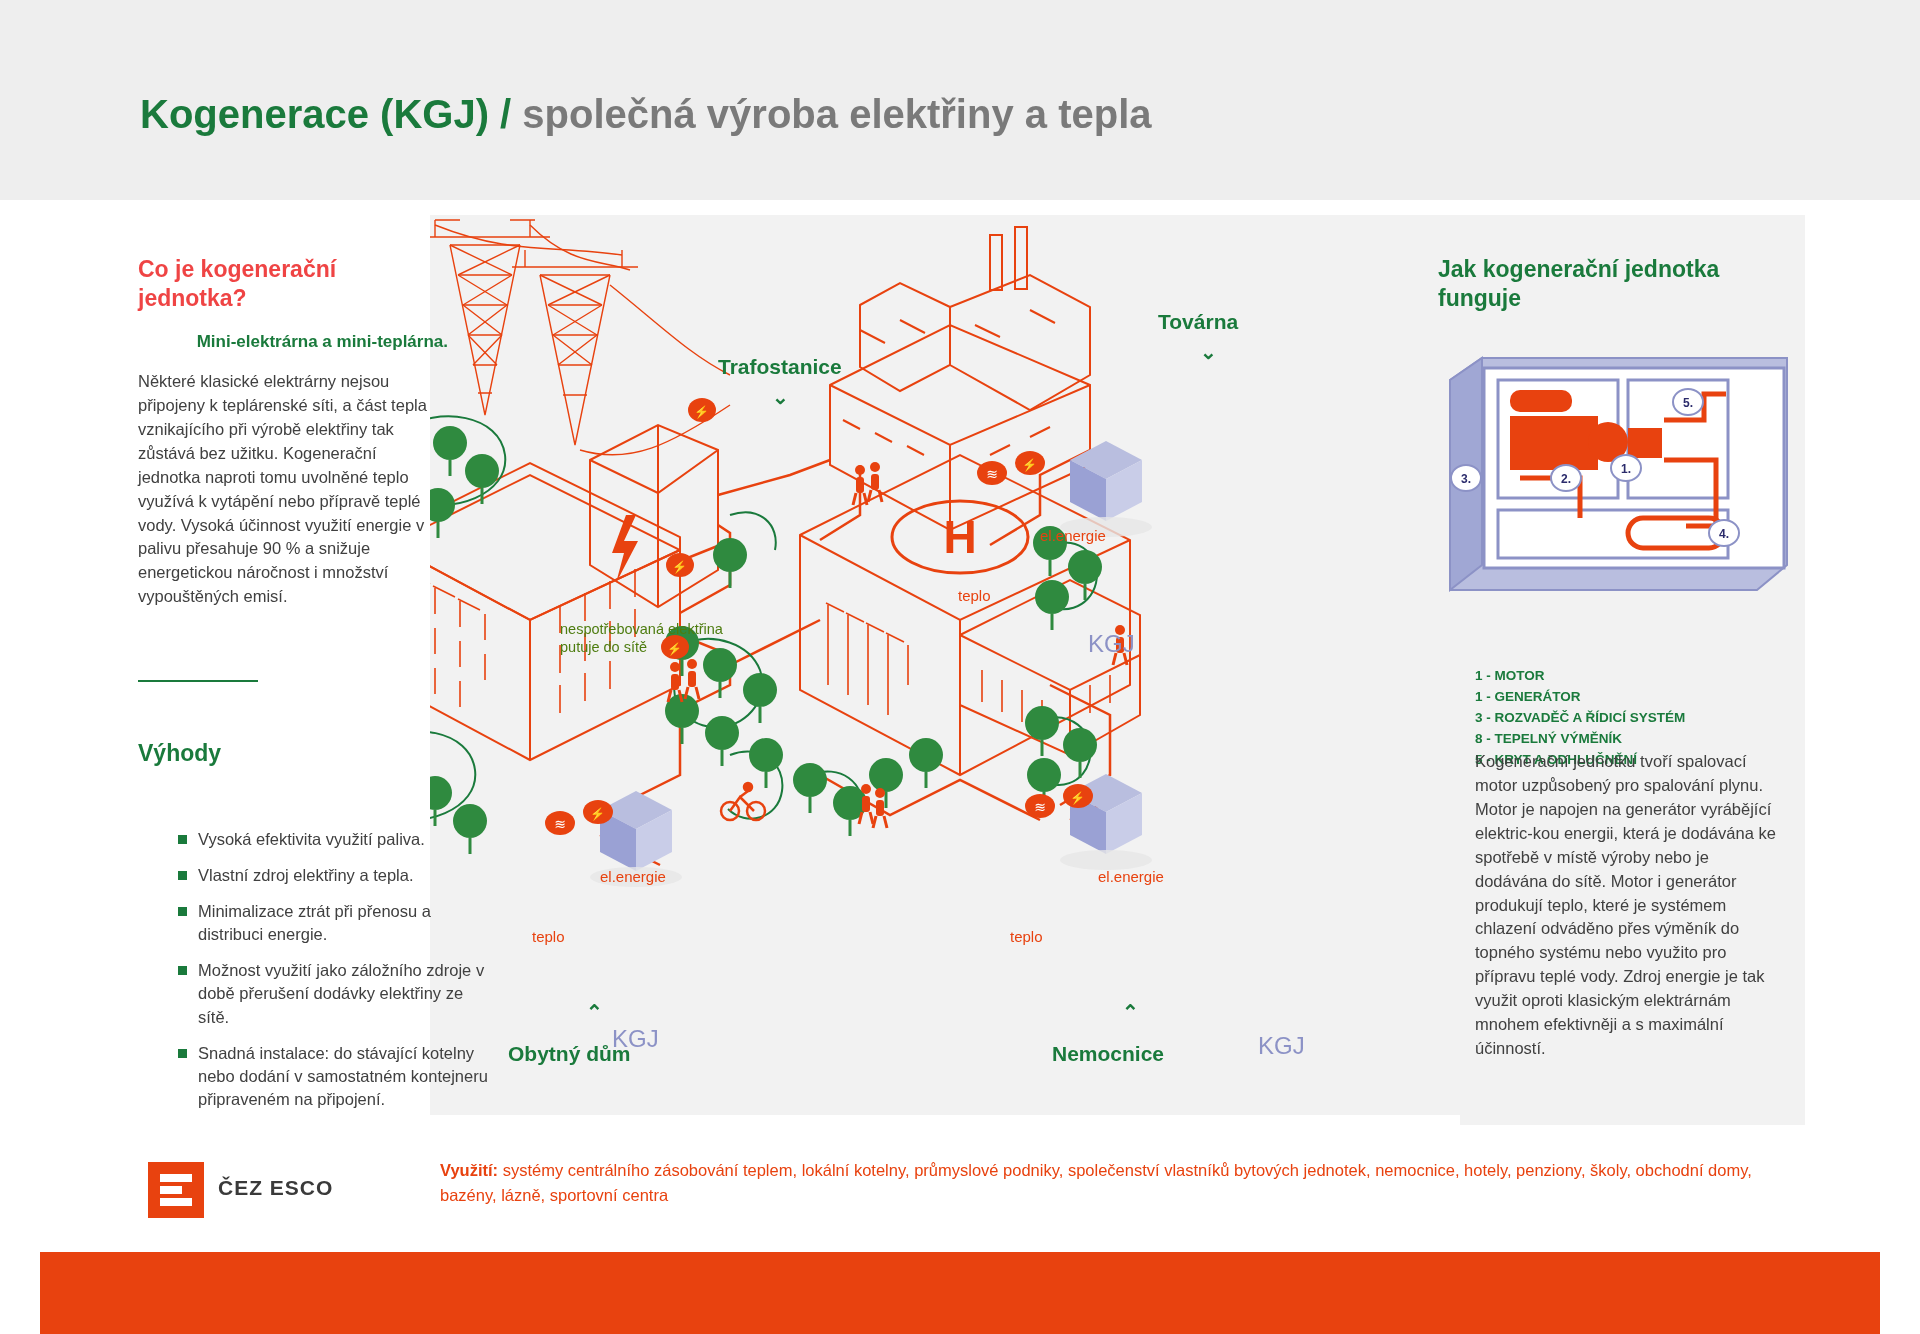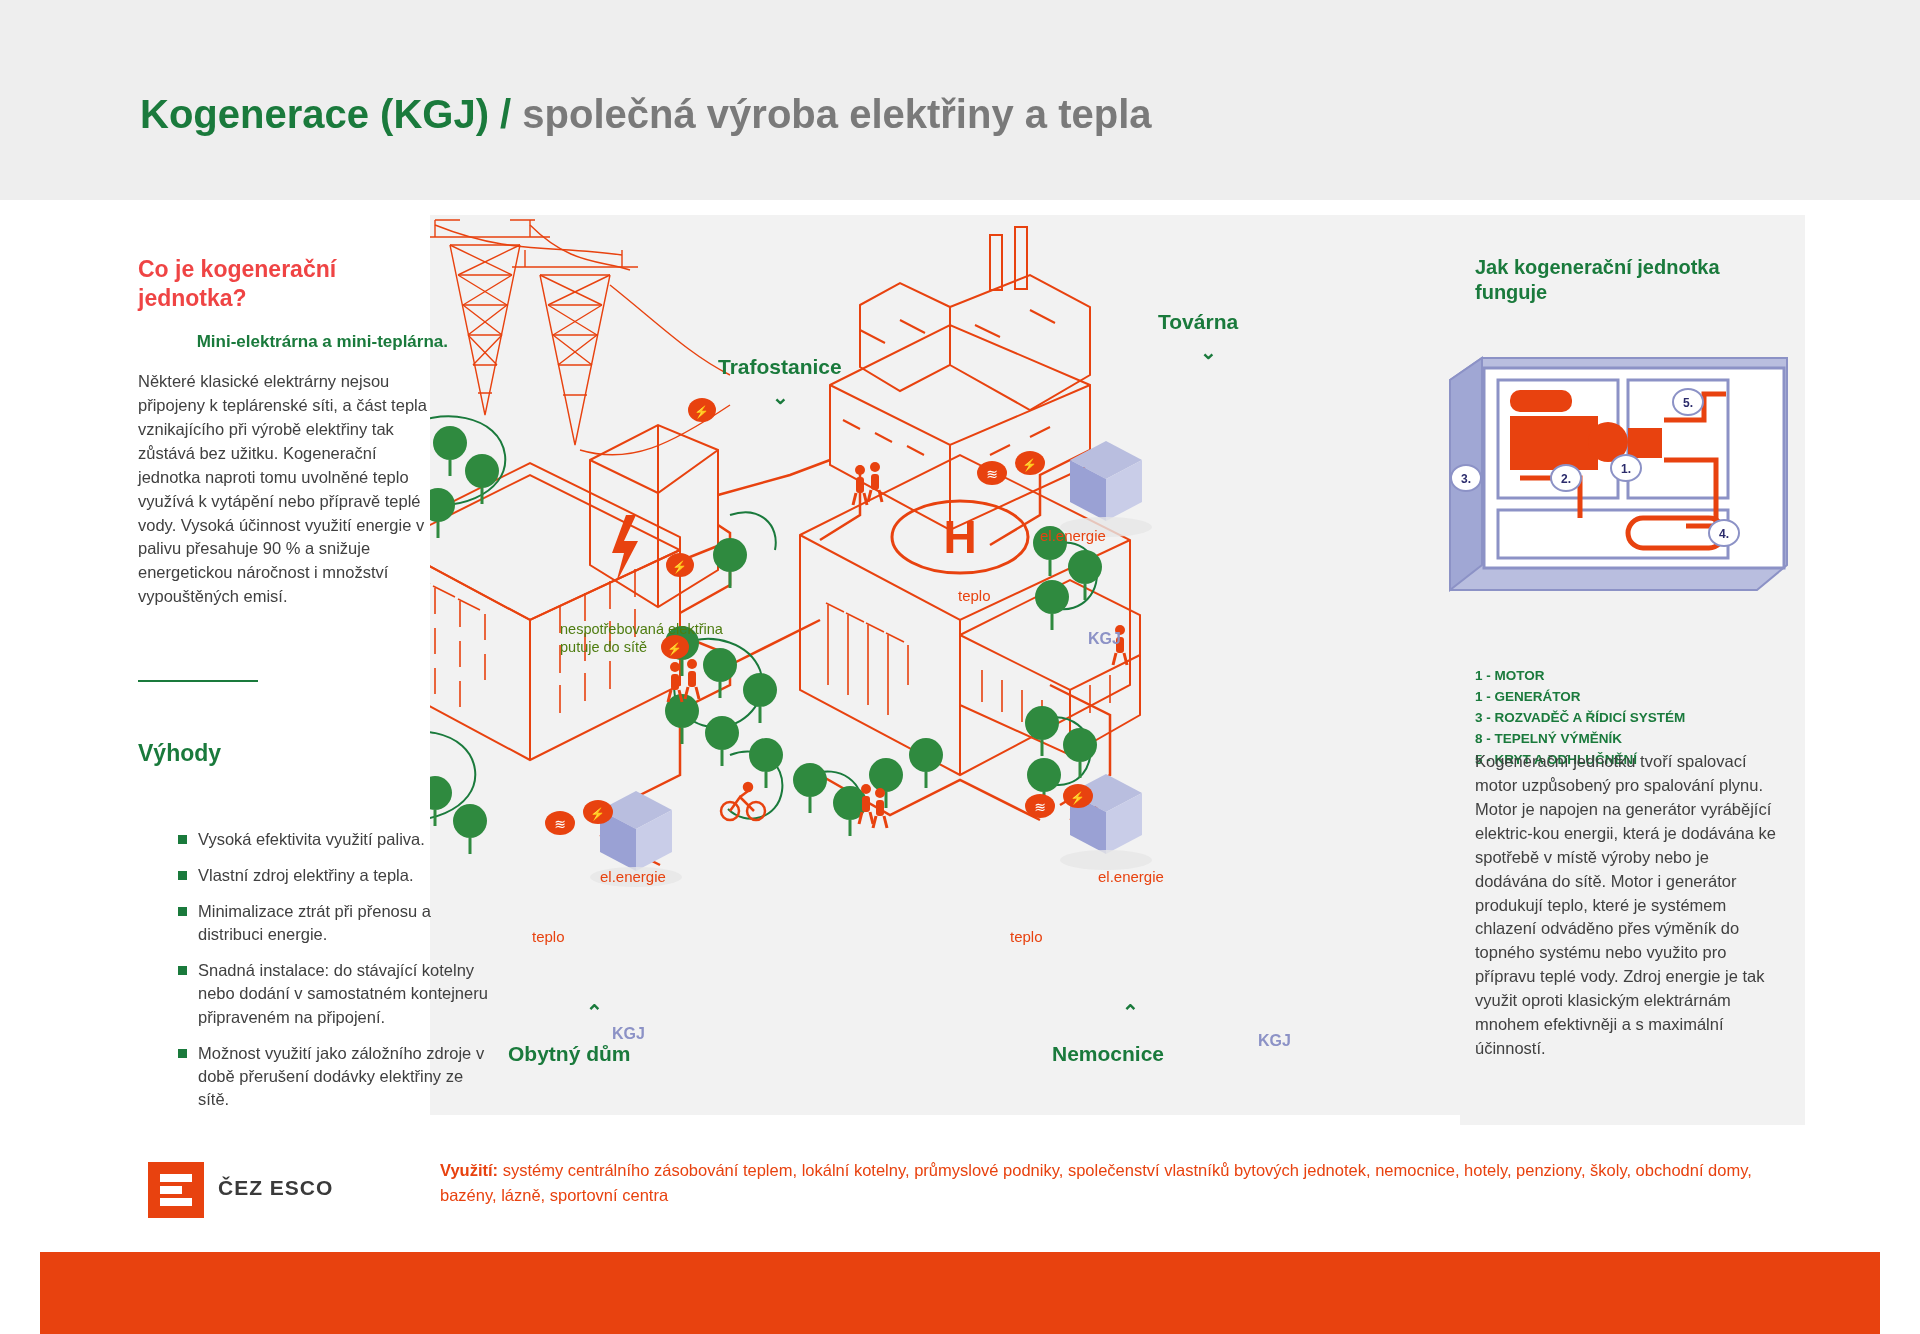--- a/index.html
+++ b/index.html
@@ -14,38 +14,38 @@
   
   .h-left{position:absolute;left:138px;top:255px;width:300px;font-size:23px;font-weight:bold;color:#ef4444;line-height:1.25;}
   .lead{position:absolute;left:138px;top:332px;width:310px;font-size:17px;font-weight:bold;color:#1a7a3c;text-align:right;}
   .para{position:absolute;left:138px;top:370px;width:300px;font-size:16.5px;color:#404040;line-height:1.45;}
   .hr{position:absolute;left:138px;top:680px;width:120px;height:2px;background:#1a7a3c;}
   .h-adv{position:absolute;left:138px;top:740px;font-size:23px;font-weight:bold;color:#1a7a3c;}
   .adv{position:absolute;left:138px;top:788px;width:320px;margin-top:40px;}
   .adv li{list-style:none;position:relative;padding-left:20px;margin-bottom:13px;font-size:16.5px;color:#404040;line-height:1.4;}
   .adv li:before{content:"";position:absolute;left:0;top:7px;width:9px;height:9px;background:#1a7a3c;}
   
-  .h-right{position:absolute;left:1475px;top:255px;width:300px;font-size:20px;font-weight:bold;color:#1a7a3c;line-height:1.25;}
+  .h-right{position:absolute;left:1438px;top:255px;width:300px;font-size:23px;font-weight:bold;color:#1a7a3c;line-height:1.25;}
   .legend{position:absolute;left:1475px;top:658px;font-size:13.5px;font-weight:bold;color:#1a7a3c;line-height:1.55;margin-top:8px;}
   .rpara{position:absolute;left:1475px;top:750px;width:310px;font-size:16.5px;color:#404040;line-height:1.45;}
   
   .machine{position:absolute;left:1432px;top:350px;width:370px;height:270px;}
   
   .footer{position:absolute;left:0;top:1130px;width:1920px;height:120px;background:#ffffff;}
   .logo{position:absolute;left:148px;top:1162px;width:56px;height:56px;background:#e8420f;}
   .logo:before{content:"";position:absolute;left:12px;top:12px;width:32px;height:8px;background:#fff;}
   .logo:after{content:"";position:absolute;left:12px;top:36px;width:32px;height:8px;background:#fff;}
   .logo .bar{position:absolute;left:12px;top:24px;width:22px;height:8px;background:#fff;}
   .logo-text{position:absolute;left:218px;top:1176px;font-size:21px;font-weight:bold;color:#3a3a3a;letter-spacing:1px;}
   .usage{position:absolute;left:440px;top:1158px;width:1330px;font-size:16.5px;color:#e8420f;line-height:1.5;}
   .usage b{color:#e8420f;}
   .orangebar{position:absolute;left:40px;top:1252px;width:1840px;height:82px;background:#e8420f;}
   
   .lbl{position:absolute;font-size:21px;font-weight:bold;color:#1a7a3c;white-space:nowrap;}
-  .lbl-kgj{position:absolute;font-size:16px;font-weight:bold;color:#8c92c6;white-space:nowrap;}
+  .lbl-kgj{position:absolute;font-size:24px;font-weight:normal;color:#8c92c6;white-space:nowrap;}
   .lbl-or{position:absolute;font-size:15px;color:#e8420f;white-space:nowrap;}
   .lbl-or-c{position:absolute;font-size:14.5px;color:#4d7c0f;text-align:left;line-height:1.25;}
   .chev{position:absolute;color:#1a7a3c;font-size:20px;font-weight:bold;}
   svg{display:block;}
 </style>
 </head>
 <body>
 
 <div class="page">
 
@@ -60,22 +60,22 @@
 
   <div class="h-left">Co je kogenerační jednotka?</div>
   <div class="lead">Mini-elektrárna a mini-teplárna.</div>
   <div class="para">Některé klasické elektrárny nejsou připojeny k teplárenské síti, a část tepla vznikajícího při výrobě elektřiny tak zůstává bez užitku. Kogenerační jednotka naproti tomu uvolněné teplo využívá k vytápění nebo přípravě teplé vody. Vysoká účinnost využití energie v palivu přesahuje 90 % a snižuje energetickou náročnost i množství vypouštěných emisí.</div>
   <div class="hr"></div>
   <div class="h-adv">Výhody</div>
   <ul class="adv">
     <li>Vysoká efektivita využití paliva.</li>
     <li>Vlastní zdroj elektřiny a tepla.</li>
     <li>Minimalizace ztrát při přenosu a distribuci energie.</li>
+    <li>Možnost využití jako záložního zdroje v době přerušení dodávky elektřiny ze sítě.</li>
     <li>Snadná instalace: do stávající kotelny nebo dodání v samostatném kontejneru připraveném na připojení.</li>
-    <li>Možnost využití jako záložního zdroje v době přerušení dodávky elektřiny ze sítě.</li>
   </ul>
 
   <div class="h-right">Jak kogenerační jednotka funguje</div>
 
   <div class="machine">
     <svg width="370" height="270" viewBox="0 0 370 270">
 
       <polygon points="18,30 50,8 355,8 355,215 325,240 18,240" fill="#b9bedf" stroke="#8c92c6" stroke-width="2"></polygon>
       <polygon points="18,30 50,8 50,215 18,240" fill="#a0a7d4" stroke="#8c92c6" stroke-width="2"></polygon>
       <rect x="52" y="18" width="300" height="200" fill="#ffffff" stroke="#8c92c6" stroke-width="3"></rect>

